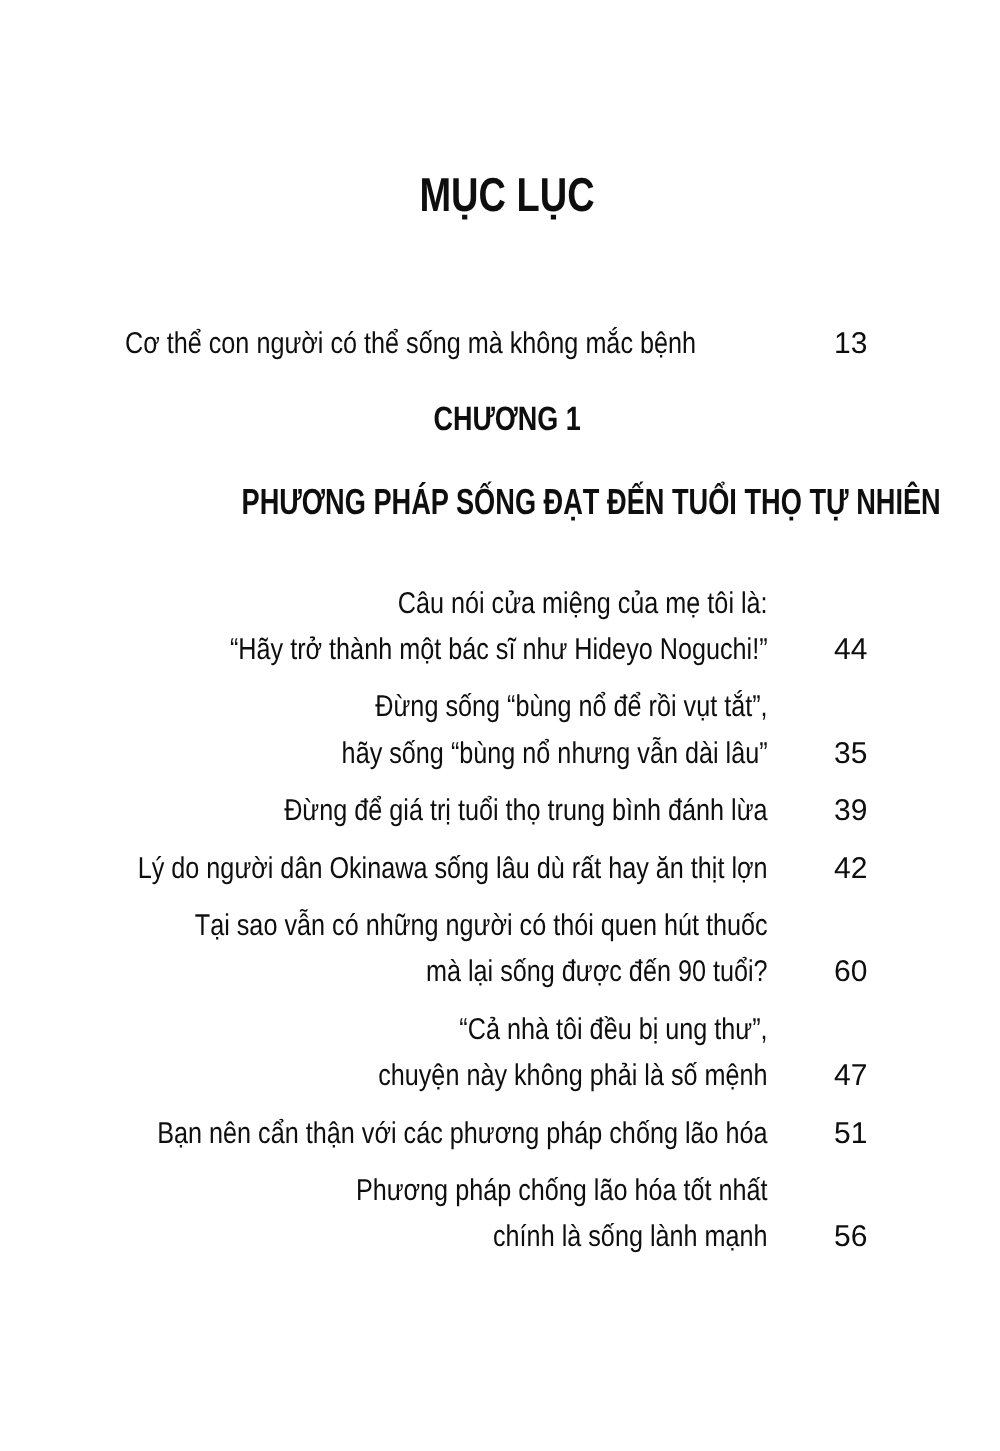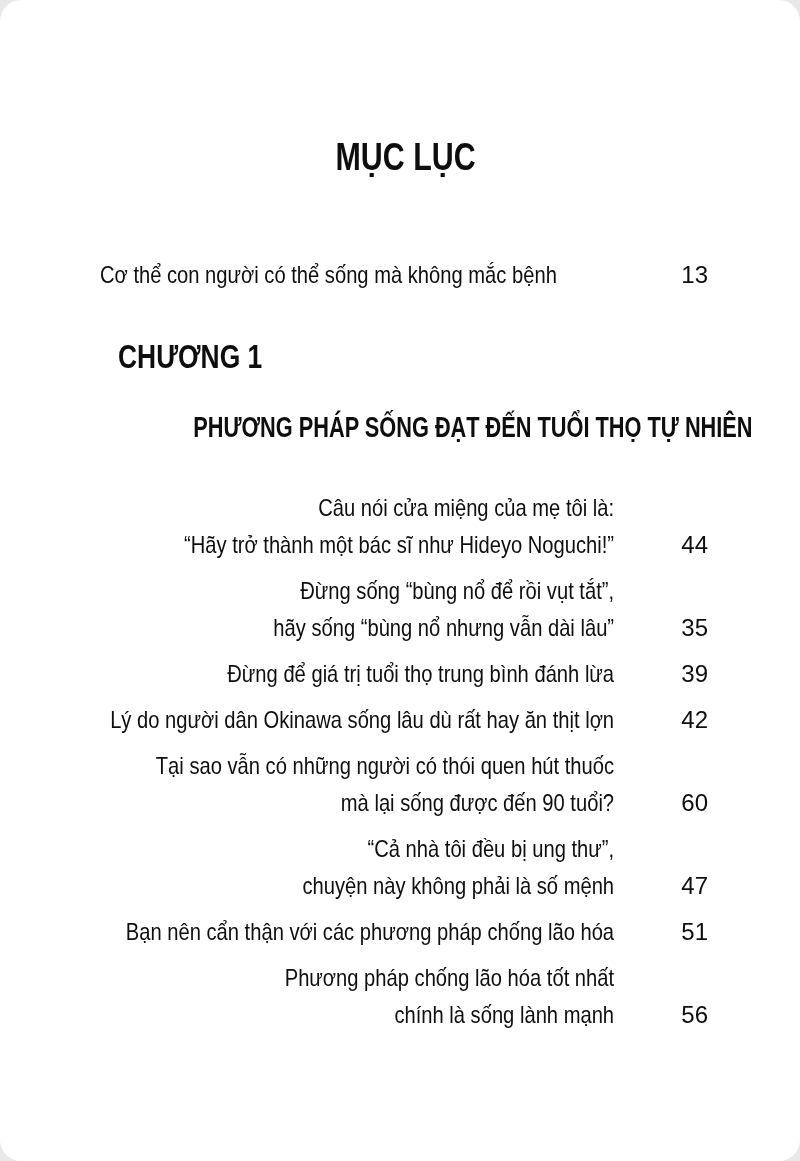--- a/index.html
+++ b/index.html
@@ -7,43 +7,42 @@
   .page {
     position: relative;
     width: 800px;
     height: 1161px;
     margin: 0 auto;
     background: #ffffff;
     color: #0e0e0e;
     font-family: "Liberation Sans", sans-serif;
     padding: 0 88px 0 100px;
     overflow: hidden;
-    border-radius: 21px;
   }
   
   .toc-title {
     margin-top: 136px;
     text-align: center;
     font-size: 38px;
     font-weight: bold;
     line-height: 1.15;
     letter-spacing: 0px;
   }
   .toc-title .squeeze,
   .chapter-number .squeeze,
   .chapter-title .squeeze {
     display: inline-block;
     transform: scaleX(0.8);
     transform-origin: 50% 50%;
     white-space: nowrap;
   }
   .chapter-number {
-    margin-top: 44px;
-    text-align: left;
-    font-size: 33px;
+    margin-top: 26px;
+    text-align: center;
+    font-size: 27px;
     font-weight: bold;
     line-height: 1.2;
   }
   .chapter-title {
     margin-top: 34px;
     text-align: center;
     font-size: 29px;
     font-weight: bold;
     line-height: 1.2;
   }
@@ -59,21 +58,21 @@
     font-size: 24px;
     line-height: 37px;
   }
   .entry .lines {
     white-space: nowrap;
     transform: scaleX(0.84);
     transform-origin: 0 50%;
   }
   .entry .page-num {
     position: absolute;
-    right: 4px;
+    right: 18px;
     bottom: 0;
     line-height: 37px;
     margin-top: 41px;
   }
   .preface .entry { margin-top: 10px; }
   .toc-list {
     list-style: none;
     margin-top: 44px;
   }
   .toc-list .entry { margin-bottom: 9px; text-align: right; }

